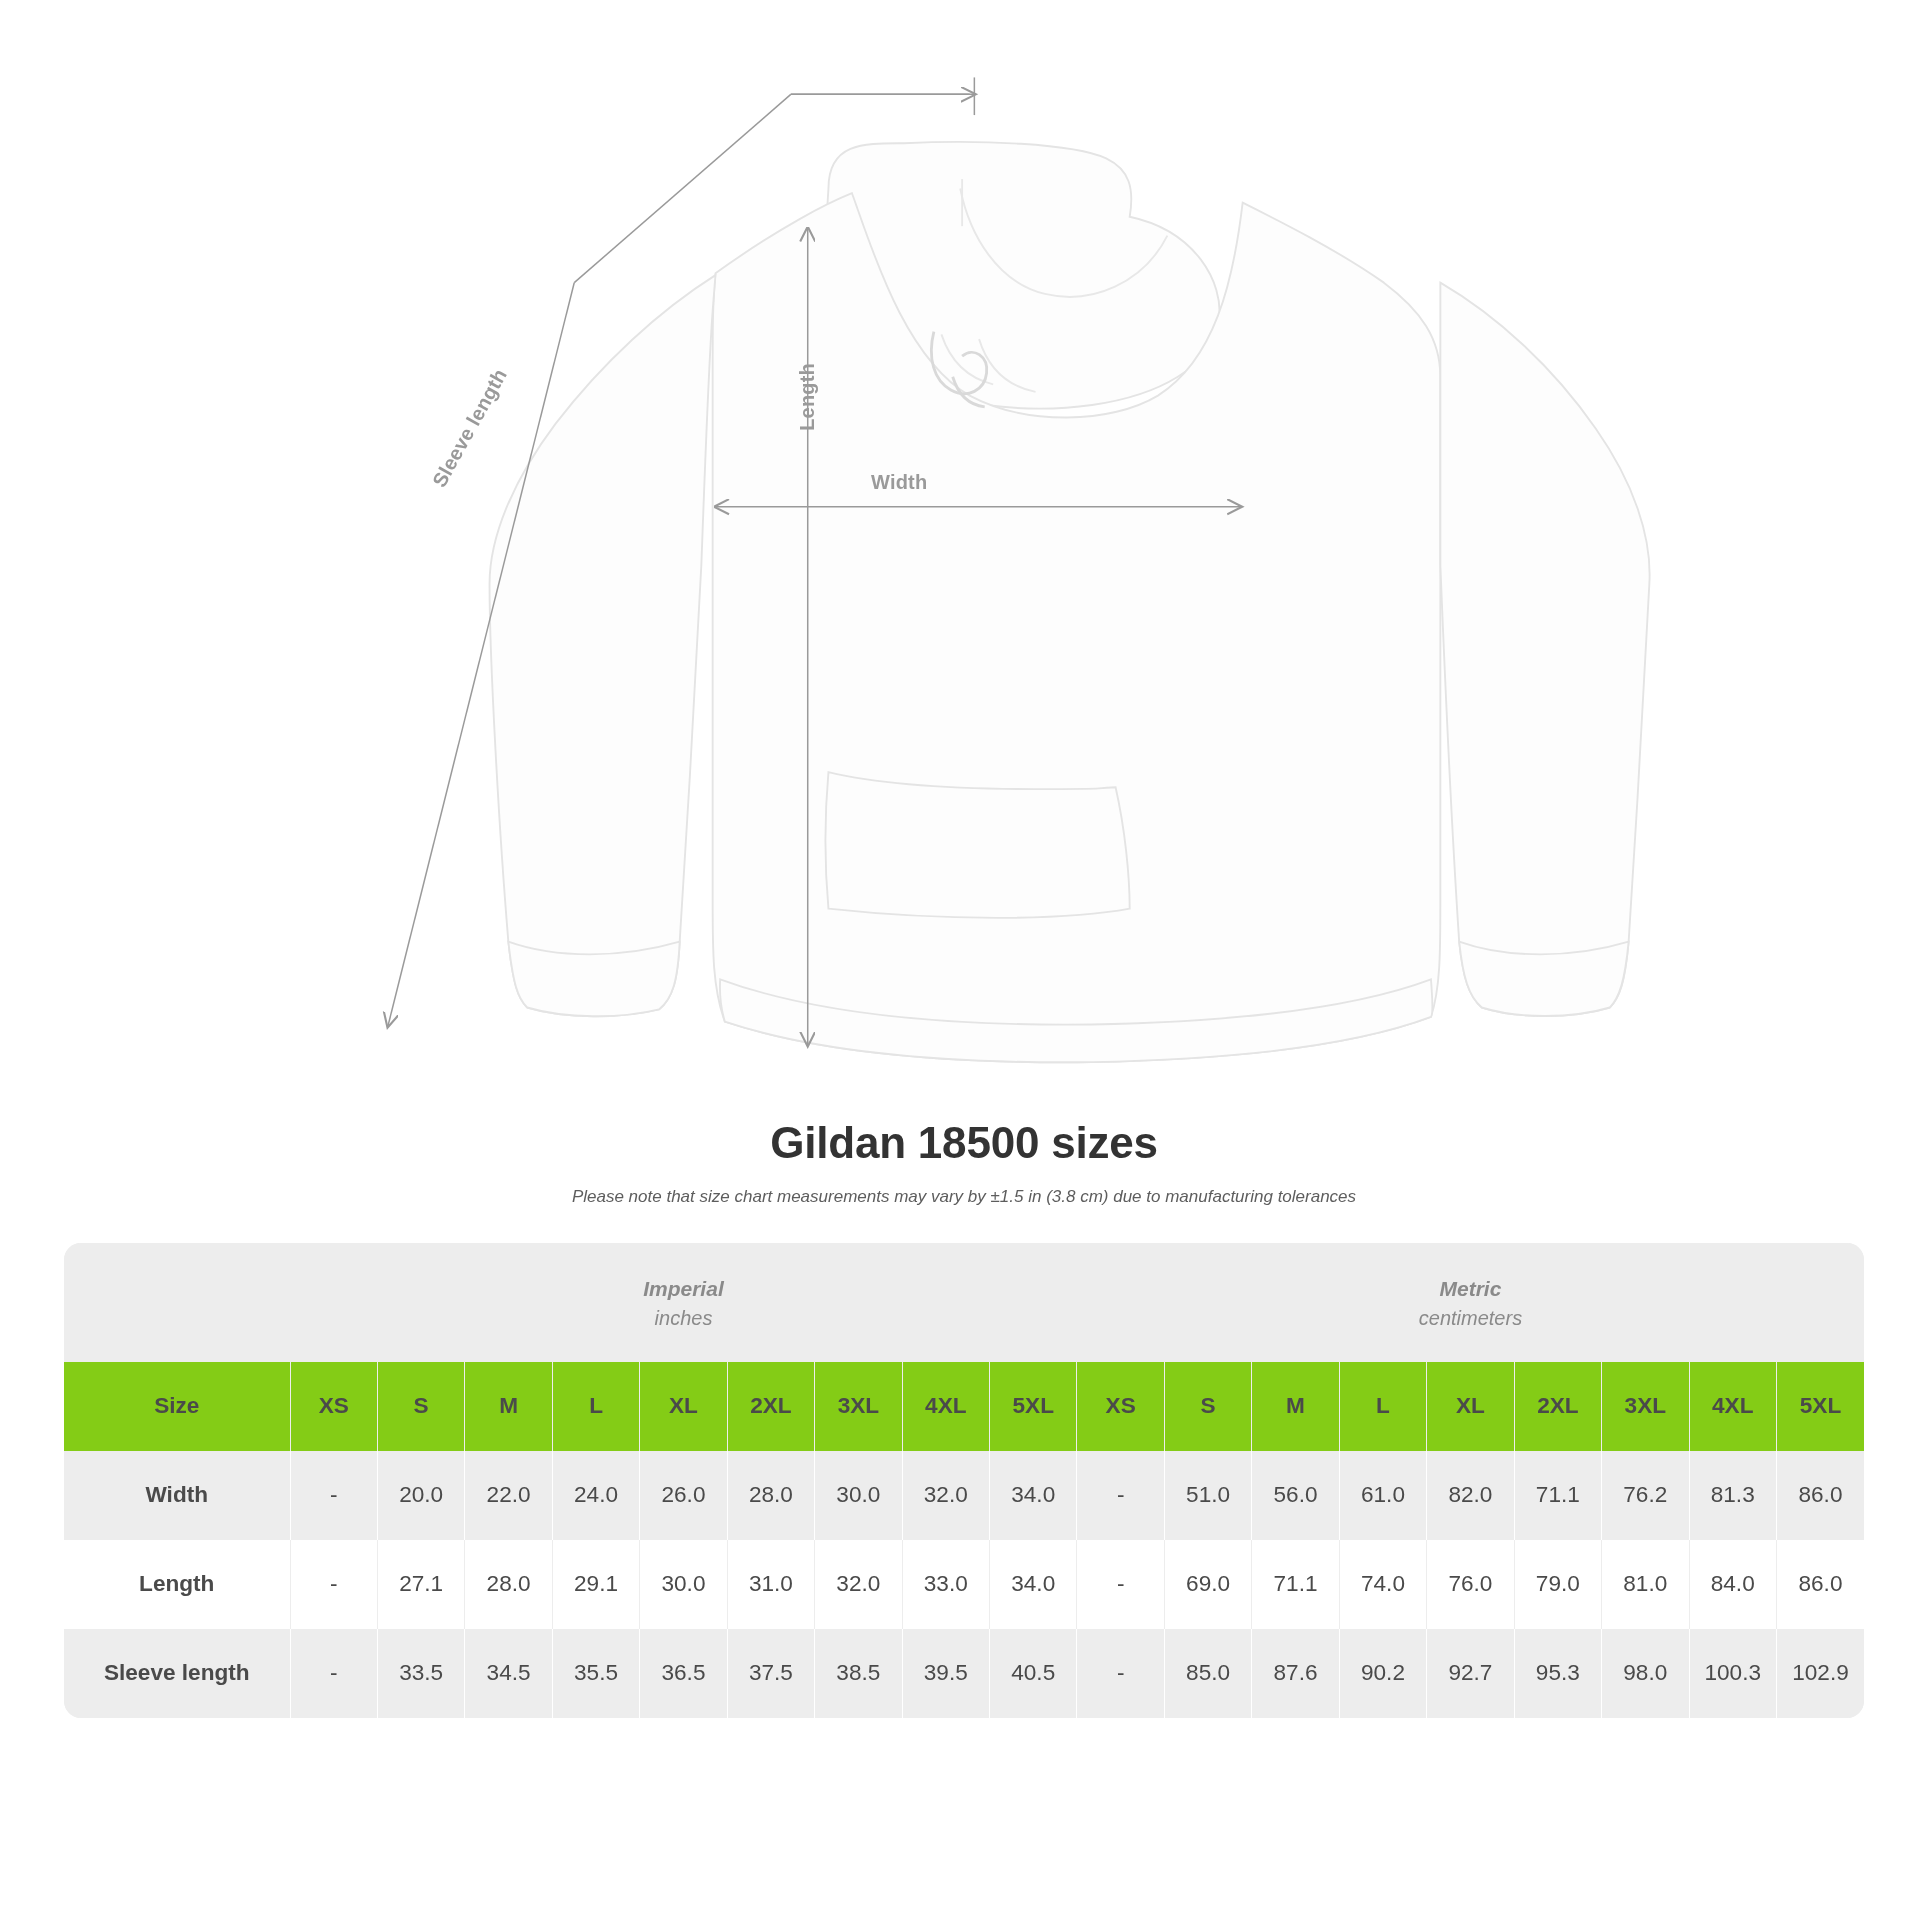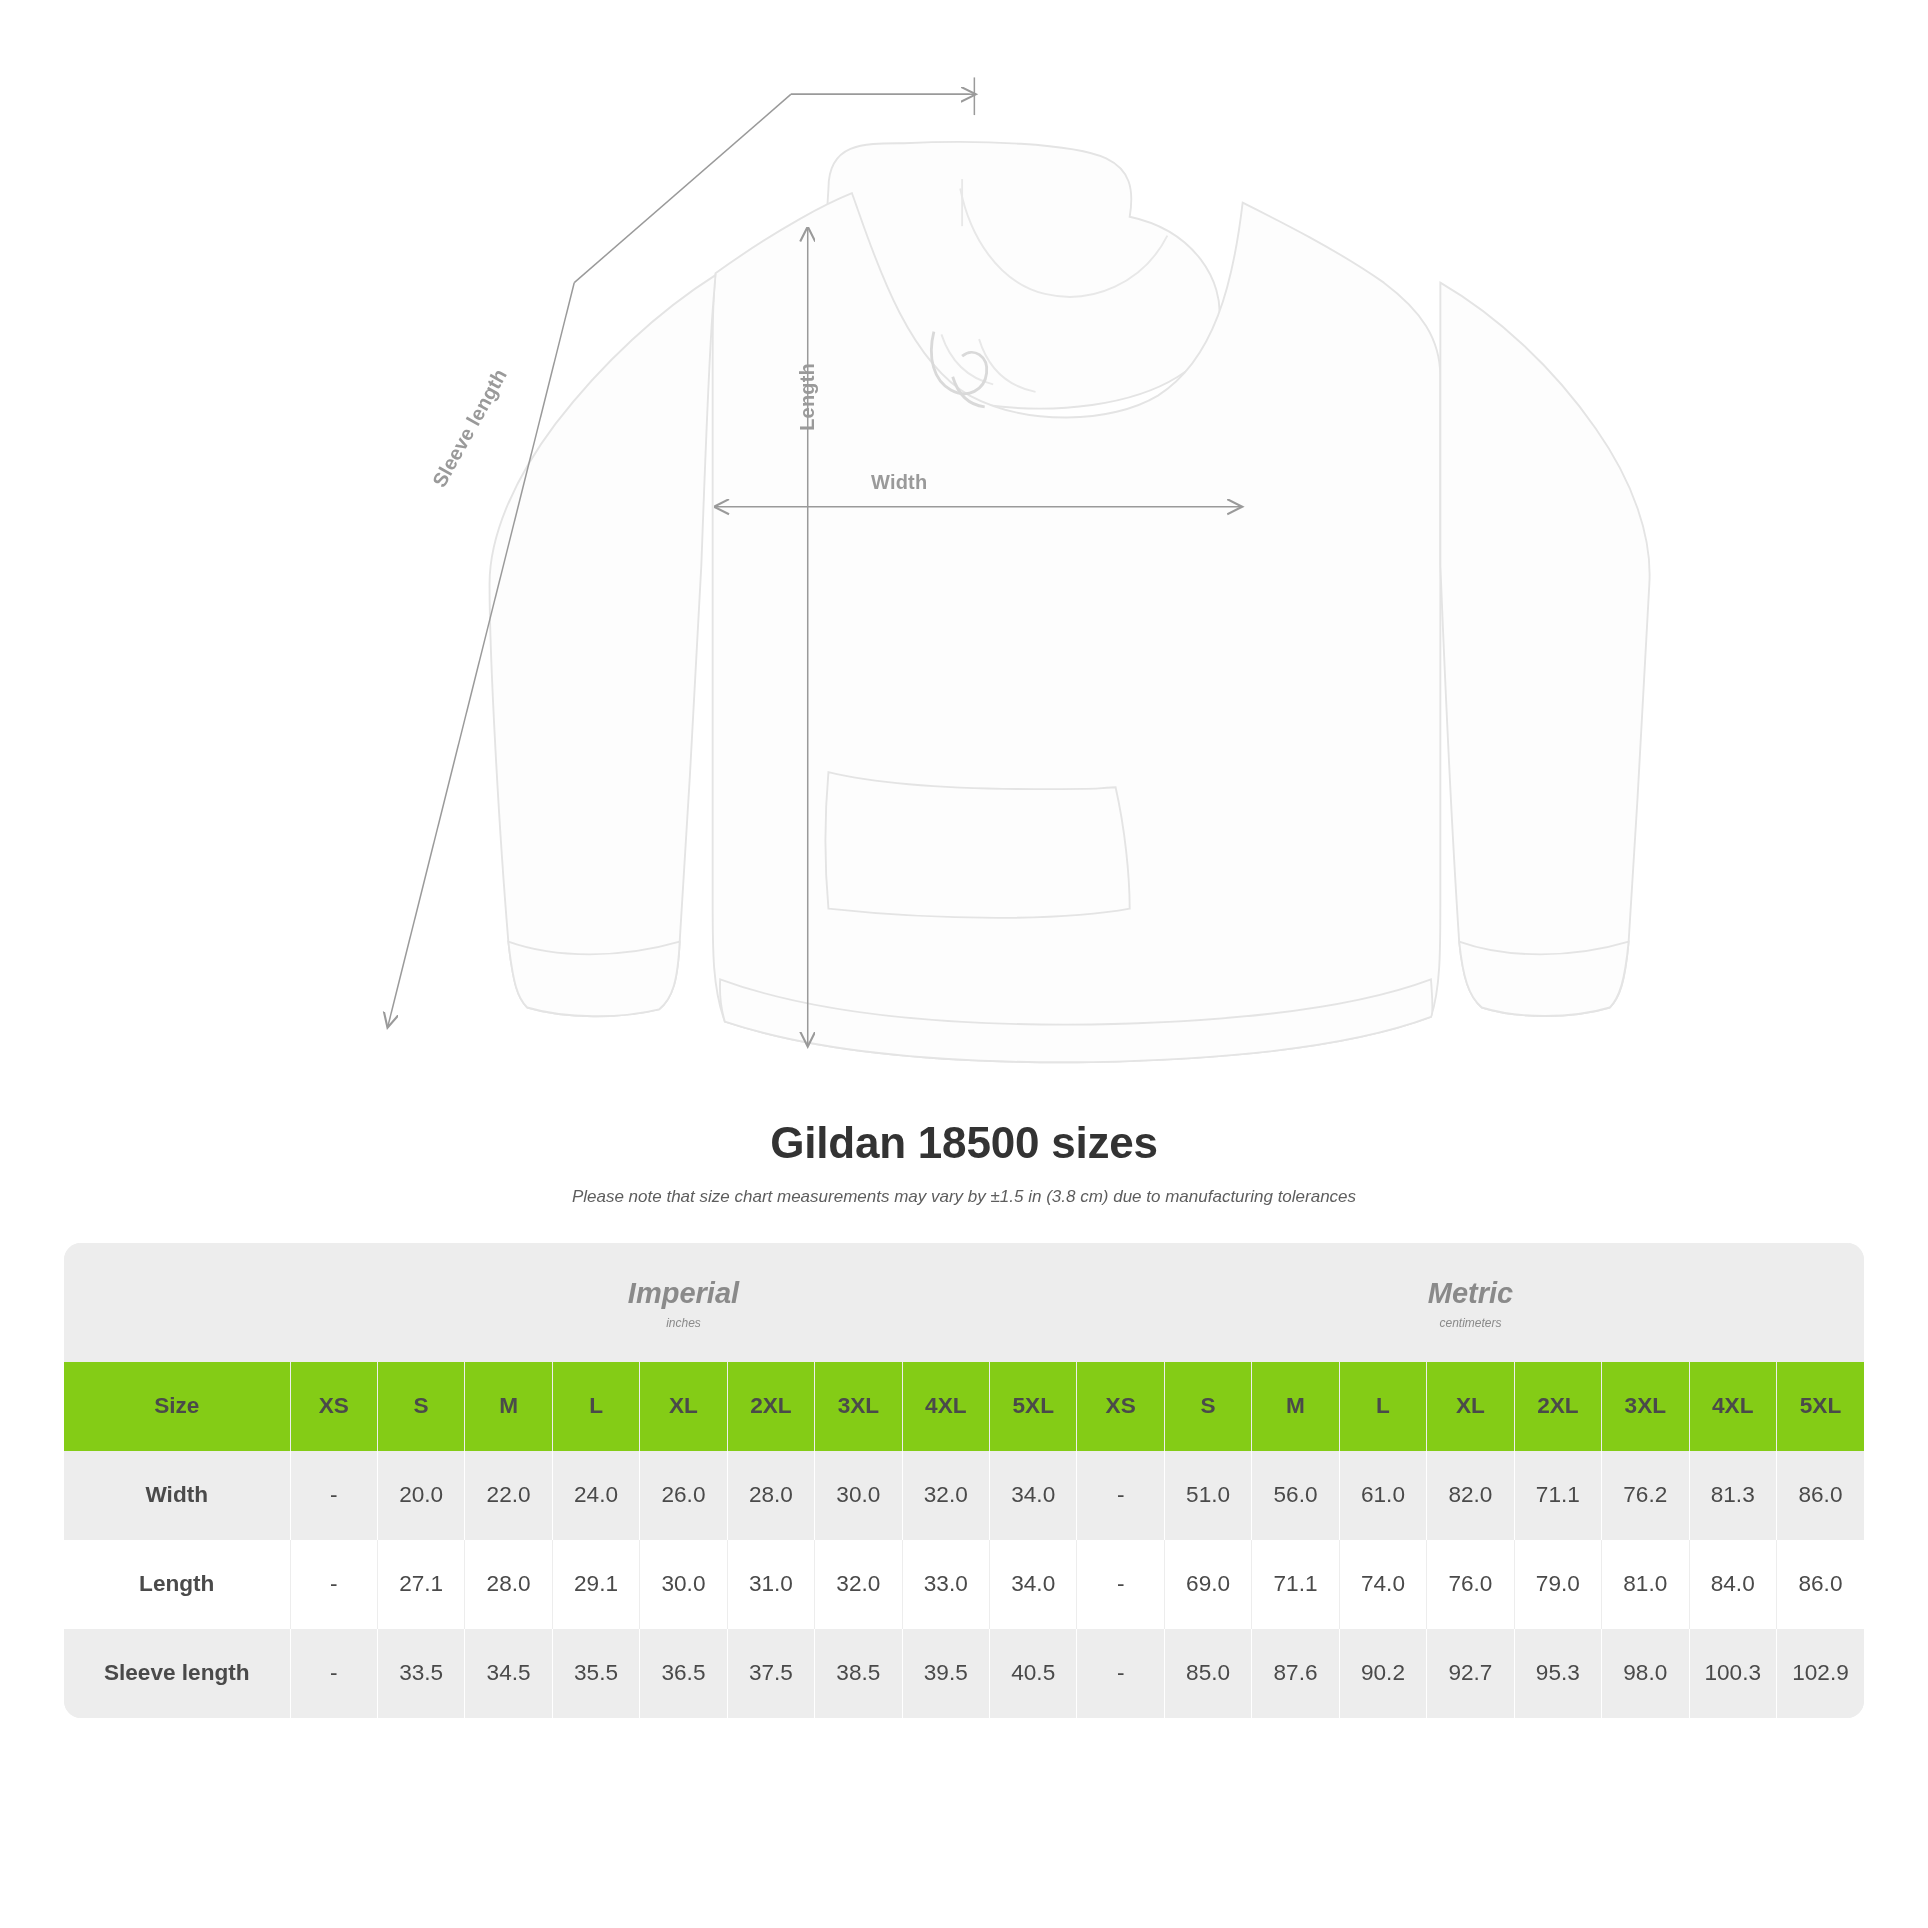--- a/index.html
+++ b/index.html
@@ -89,28 +89,28 @@
     vertical-align: middle;
     font-size: 22.6px;
     color: #4a4a4a;
   }
   .unit-head td {
     padding: 34px 0 32px 0;
     background: #ededed;
     border: none;
   }
   .unit-title {
-    font-size: 29px;
+    font-size: 21px;
     font-style: italic;
     font-weight: bold;
     color: #8a8a8a;
     line-height: 1.15;
   }
   .unit-sub {
-    font-size: 12px;
+    font-size: 20px;
     font-style: italic;
     color: #8a8a8a;
     margin-top: 5.6px;
   }
   .hdr-row td {
     background: #84cc16;
     font-weight: bold;
     color: #4a4a4a;
     height: 87px;
     font-size: 23.5px;

